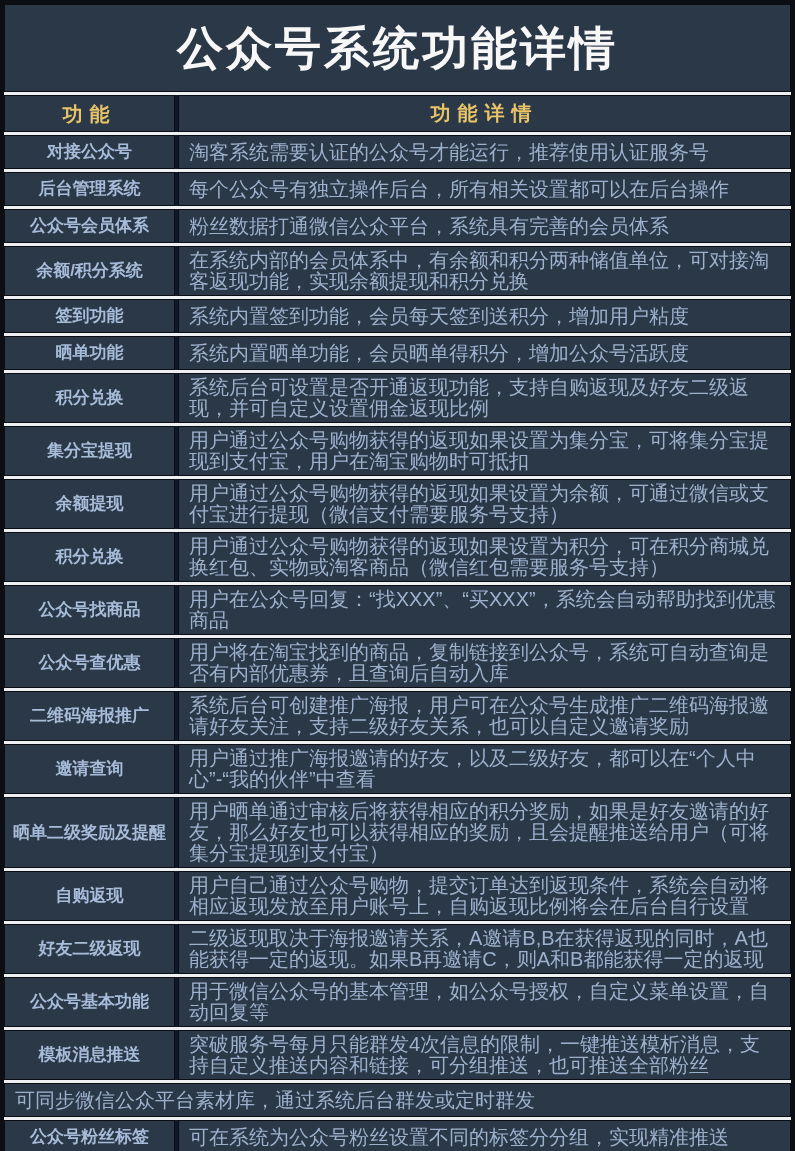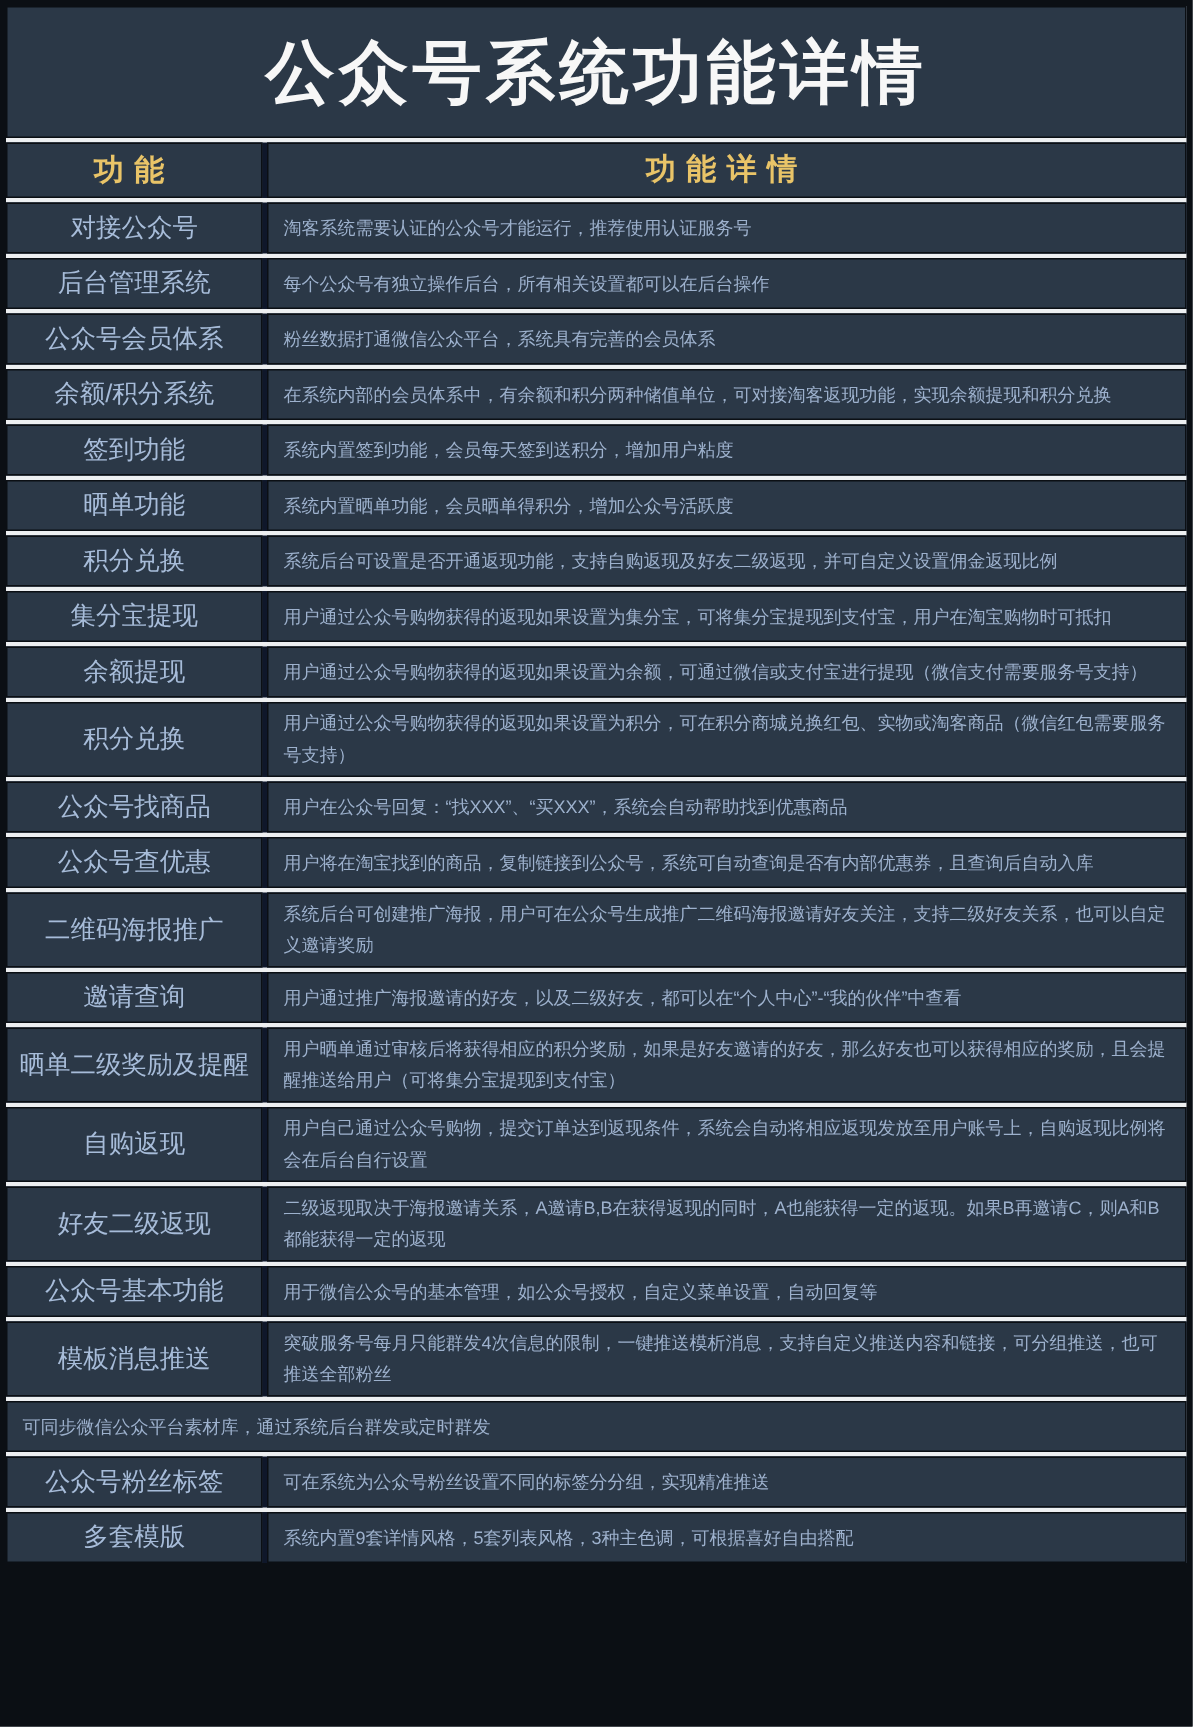--- a/index.html
+++ b/index.html
@@ -44,31 +44,31 @@
     background: #2b3847;
   }
   .cell-left {
     flex: 0 0 171px;
     display: flex;
     align-items: center;
     justify-content: center;
     text-align: center;
     padding: 4px 5px;
     color: #a7bcd9;
-    font-weight: normal;
+    font-weight: bold;
     font-size: 17px;
     line-height: 20px;
   }
   .cell-right {
     flex: 1 1 auto;
     display: flex;
     align-items: center;
     padding: 3px 10px;
     color: #9db1cd;
-    font-size: 12px;
+    font-size: 20px;
     line-height: 21px;
     min-height: 34px;
   }
   .header-row .cell { min-height: 37px; }
   .header-row .cell-left,
   .header-row .cell-right {
     justify-content: center;
     color: #e9c468;
     font-weight: bold;
     font-size: 20px;

